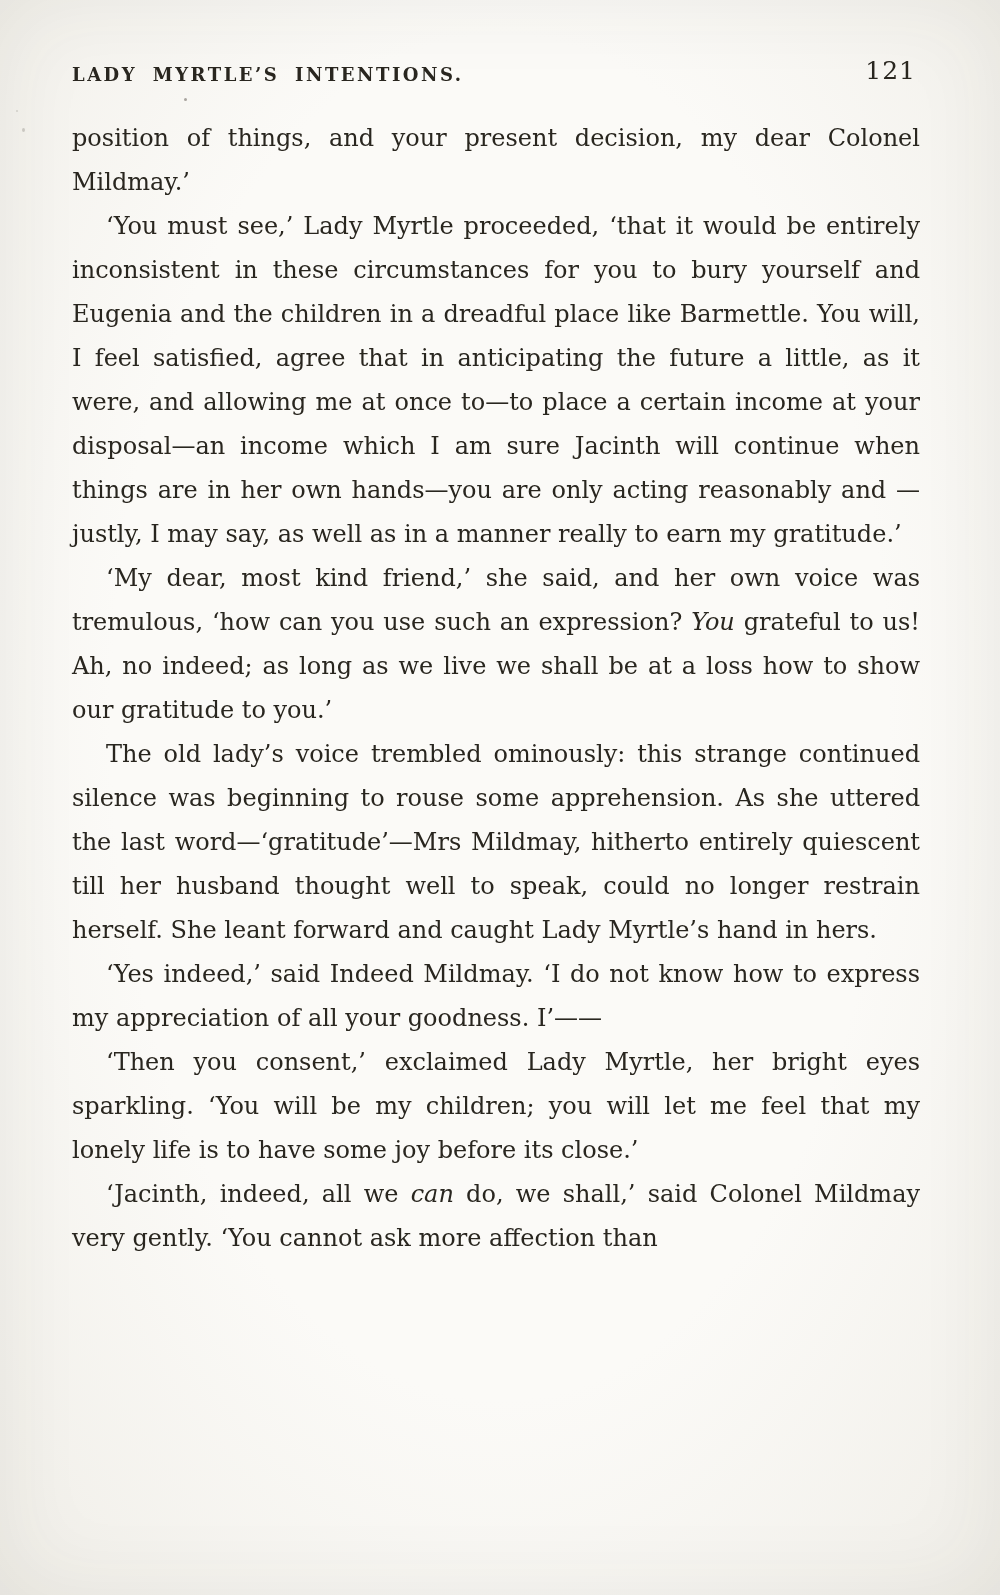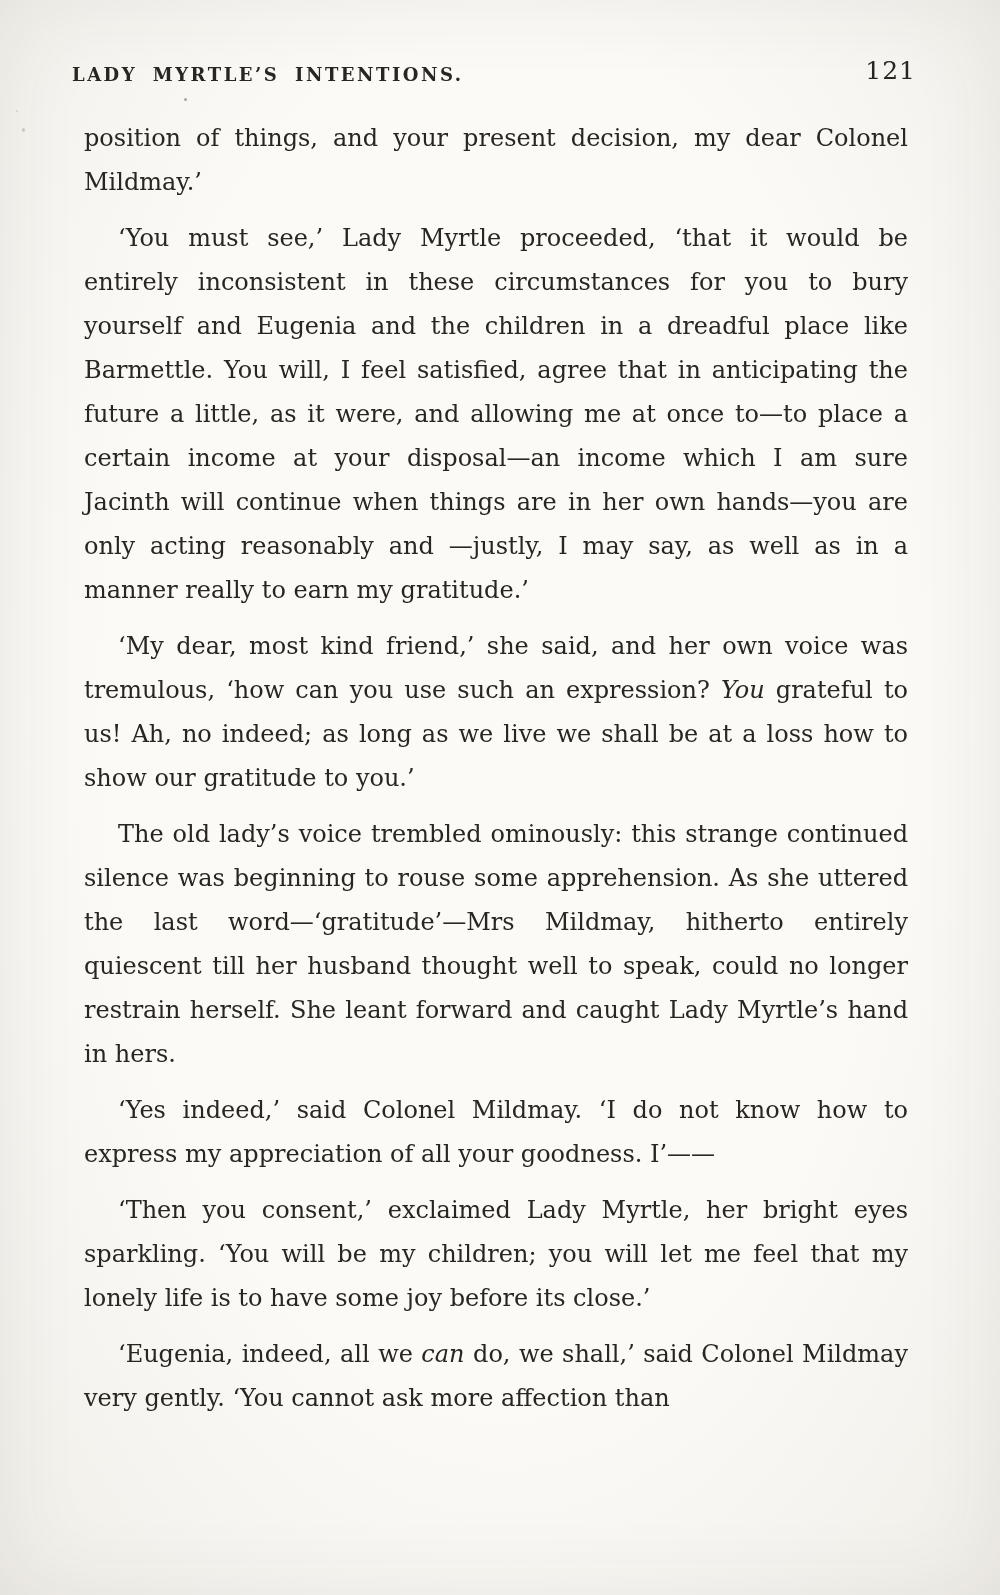--- a/index.html
+++ b/index.html
@@ -42,21 +42,21 @@
     right: 4px;
     font-size: 25px;
     letter-spacing: 1px;
   }
   .body-text {
     font-size: 24px;
     line-height: 44px;
     text-align: justify;
   }
   .body-text p {
-    margin: 12px;
+    margin: 0;
   }
   .body-text p.indent {
     text-indent: 34px;
   }
   em {
     font-style: italic;
   }
   .speck {
     position: absolute;
     background: rgba(70,65,55,0.45);
@@ -77,17 +77,17 @@
   <header class="running-head">
     <span class="running-title">LADY MYRTLE’S INTENTIONS.</span>
     <span class="page-number">121</span>
   </header>
 
   <main class="body-text">
       <p class=""><span>position of things, and your present decision, my dear Colonel Mildmay.’</span></p>
       <p class="indent"><span>‘You must see,’ Lady Myrtle proceeded, ‘that it would be entirely inconsistent in these circumstances for you to bury yourself and Eugenia and the children in a dreadful place like Barmettle.  You will, I feel satisfied, agree that in anticipating the future a little, as it were, and allowing me at once to—to place a certain income at your disposal—an income which I am sure Jacinth will continue when things are in her own hands—you are only acting reasonably and —justly, I may say, as well as in a manner really to earn my gratitude.’</span></p>
       <p class="indent"><span>‘My dear, most kind friend,’ she said, and her own voice was tremulous, ‘how can you use such an expression?  </span><em>You</em><span> grateful to us!  Ah, no indeed; as long as we live we shall be at a loss how to show our gratitude to you.’</span></p>
       <p class="indent"><span>The old lady’s voice trembled ominously: this strange continued silence was beginning to rouse some apprehension. As she uttered the last word—‘gratitude’—Mrs Mildmay, hitherto entirely quiescent till her husband thought well to speak, could no longer restrain herself.  She leant forward and caught Lady Myrtle’s hand in hers.</span></p>
-      <p class="indent"><span>‘Yes indeed,’ said Colonel Mildmay.  ‘I do not know how to express my appreciation of all your goodness.  I’——</span></p>
+      <p class="indent"><span>‘Yes indeed,’ said Indeed Mildmay.  ‘I do not know how to express my appreciation of all your goodness.  I’——</span></p>
       <p class="indent"><span>‘Then you consent,’ exclaimed Lady Myrtle, her bright eyes sparkling.  ‘You will be my children; you will let me feel that my lonely life is to have some joy before its close.’</span></p>
-      <p class="indent"><span>‘Eugenia, indeed, all we </span><em>can</em><span> do, we shall,’ said Colonel Mildmay very gently.  ‘You cannot ask more affection than</span></p>
+      <p class="indent"><span>‘Jacinth, indeed, all we </span><em>can</em><span> do, we shall,’ said Colonel Mildmay very gently.  ‘You cannot ask more affection than</span></p>
     </main>
 </div>
 
 </body></html>

